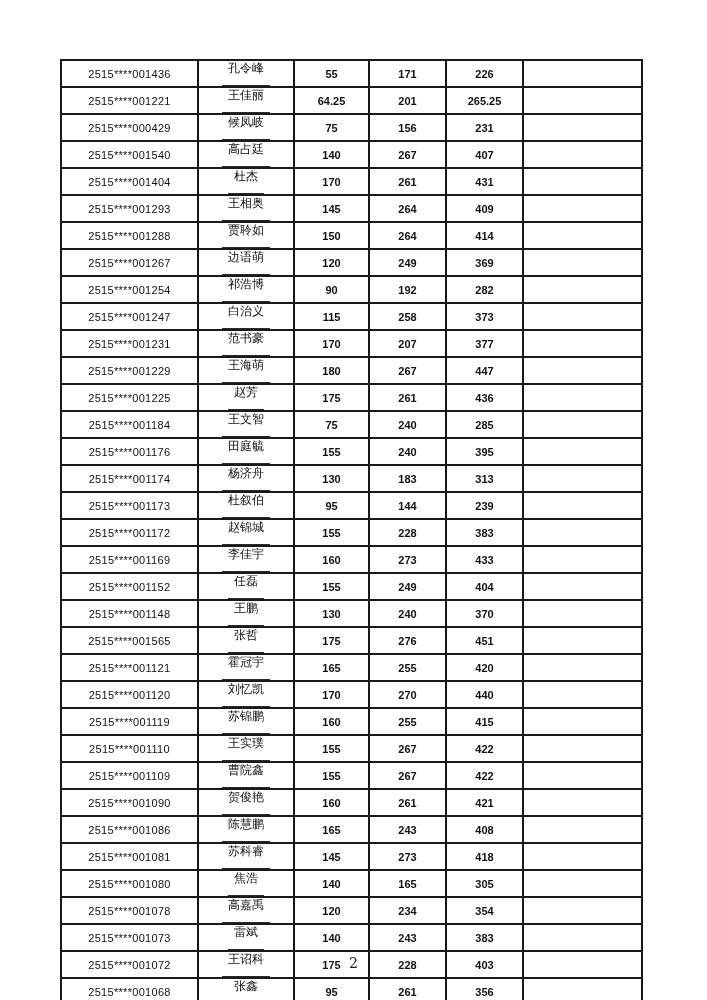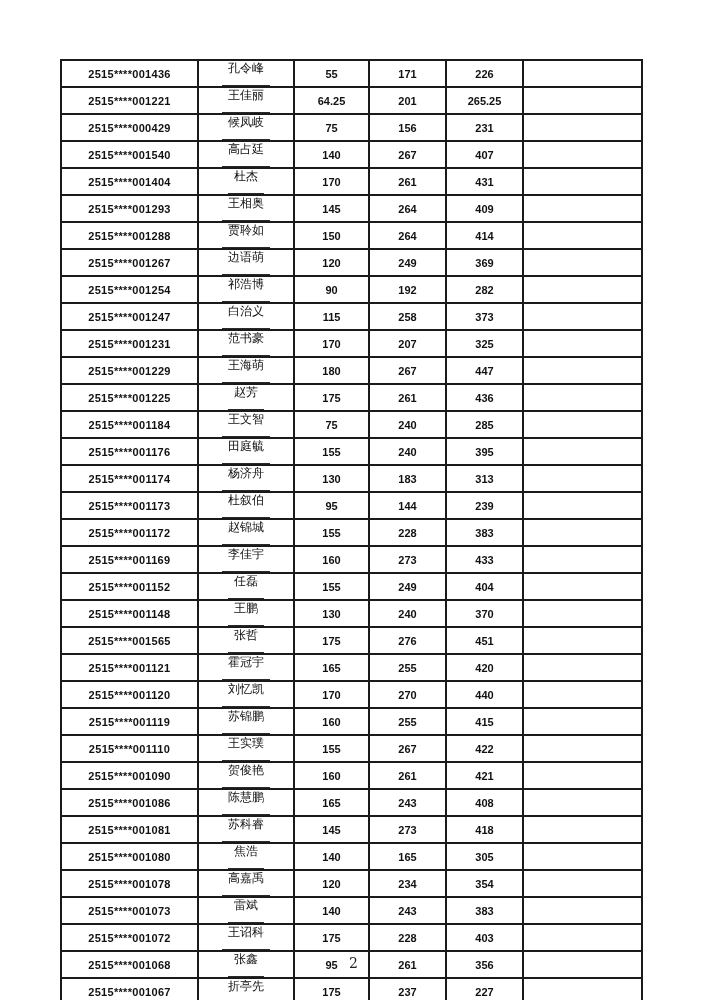--- a/index.html
+++ b/index.html
@@ -31,21 +31,21 @@
   table.score-table td {
     border: 2px solid var(--line, #1a1a1a);
     text-align: center;
     vertical-align: middle;
     padding: 0;
     overflow: hidden;
     white-space: nowrap;
   }
   td.id-cell {
     font-size: 11px;
-    font-weight: 700;
+    font-weight: 400;
     letter-spacing: 0.3px;
   }
   td.name-cell {
     font-family: "DejaVu Serif", "Liberation Serif", serif;
     font-size: 12px;
   }
   .name-underline {
     display: inline-block;
     border-bottom: 1.5px solid #2a2a2a;
     padding: 0 6px 9px 6px;
@@ -164,21 +164,21 @@
       <td class="num-cell">115</td>
       <td class="num-cell">258</td>
       <td class="num-cell">373</td>
       <td class="remark-cell"></td>
     </tr>
         <tr>
       <td class="id-cell">2515****001231</td>
       <td class="name-cell"><span class="name-underline">范书豪</span></td>
       <td class="num-cell">170</td>
       <td class="num-cell">207</td>
-      <td class="num-cell">325</td>
+      <td class="num-cell">377</td>
       <td class="remark-cell"></td>
     </tr>
         <tr>
       <td class="id-cell">2515****001229</td>
       <td class="name-cell"><span class="name-underline">王海萌</span></td>
       <td class="num-cell">180</td>
       <td class="num-cell">267</td>
       <td class="num-cell">447</td>
       <td class="remark-cell"></td>
     </tr>
@@ -288,20 +288,28 @@
     </tr>
         <tr>
       <td class="id-cell">2515****001110</td>
       <td class="name-cell"><span class="name-underline">王实璞</span></td>
       <td class="num-cell">155</td>
       <td class="num-cell">267</td>
       <td class="num-cell">422</td>
       <td class="remark-cell"></td>
     </tr>
         <tr>
+      <td class="id-cell">2515****001109</td>
+      <td class="name-cell"><span class="name-underline">曹院鑫</span></td>
+      <td class="num-cell">155</td>
+      <td class="num-cell">267</td>
+      <td class="num-cell">422</td>
+      <td class="remark-cell"></td>
+    </tr>
+        <tr>
       <td class="id-cell">2515****001090</td>
       <td class="name-cell"><span class="name-underline">贺俊艳</span></td>
       <td class="num-cell">160</td>
       <td class="num-cell">261</td>
       <td class="num-cell">421</td>
       <td class="remark-cell"></td>
     </tr>
         <tr>
       <td class="id-cell">2515****001086</td>
       <td class="name-cell"><span class="name-underline">陈慧鹏</span></td>

